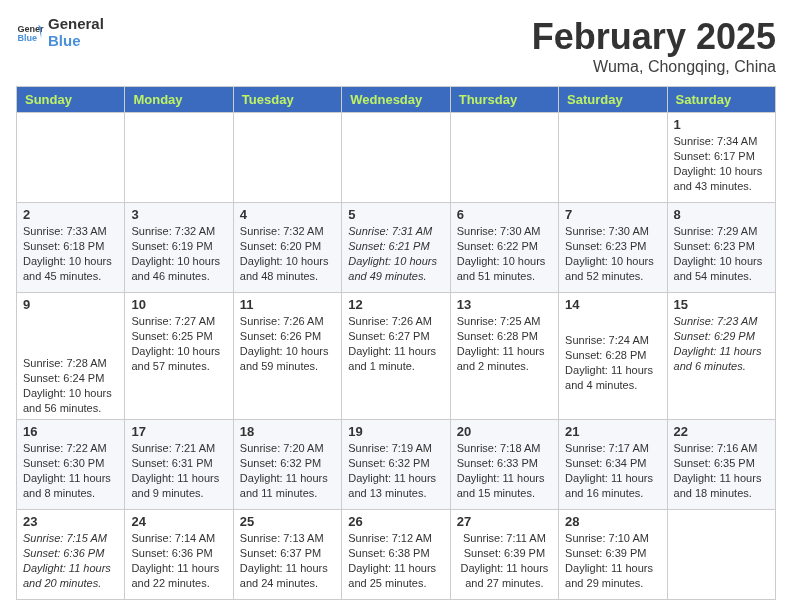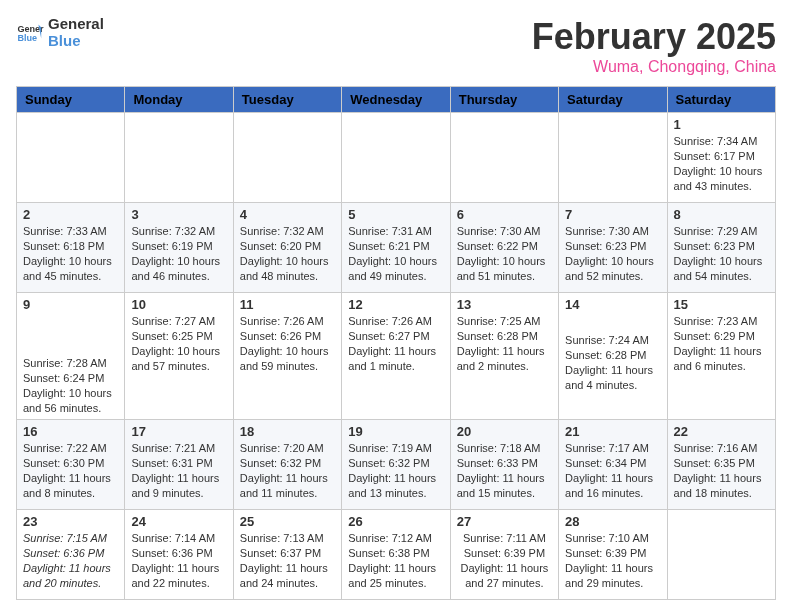--- a/index.html
+++ b/index.html
@@ -28,29 +28,29 @@
     .title-block {
       text-align: right;
     }
     .month-title {
       font-size: 36px;
       font-weight: bold;
       color: #333;
     }
     .location-title {
       font-size: 16px;
-      color: #ec4899;
+      color: #404040;
     }
     .calendar {
       width: 100%;
       border-collapse: collapse;
     }
     .calendar th {
       background-color: #3a6bbf;
-      color: #000000;
+      color: #bef264;
       font-size: 13px;
       padding: 5px 8px;
       text-align: left;
       border: 1px solid #ccc;
     }
     .calendar td {
       border: 1px solid #ccc;
       vertical-align: top;
       padding: 4px 6px;
       font-size: 11px;
@@ -146,21 +146,21 @@
 Daylight: 10 hours and 46 minutes.</div>
         </td>
         <td>
           <span class="day-num">4</span>
           <div class="day-info" style="white-space: pre-line;">Sunrise: 7:32 AM
 Sunset: 6:20 PM
 Daylight: 10 hours and 48 minutes.</div>
         </td>
         <td>
           <span class="day-num">5</span>
-          <div class="day-info" style="white-space: pre-line;">Sunrise: 7:31 AM
+          <div class="day-info" style="white-space: pre-line; font-style: italic;">Sunrise: 7:31 AM
 Sunset: 6:21 PM
 Daylight: 10 hours and 49 minutes.</div>
         </td>
         <td>
           <span class="day-num">6</span>
           <div class="day-info" style="white-space: pre-line;">Sunrise: 7:30 AM
 Sunset: 6:22 PM
 Daylight: 10 hours and 51 minutes.</div>
         </td>
         <td>
@@ -208,21 +208,21 @@
 Daylight: 11 hours and 2 minutes.</div>
         </td>
         <td>
           <span class="day-num">14</span>
           <div class="day-info" style="white-space: pre-line; margin-top: 21px;">Sunrise: 7:24 AM
 Sunset: 6:28 PM
 Daylight: 11 hours and 4 minutes.</div>
         </td>
         <td>
           <span class="day-num">15</span>
-          <div class="day-info" style="white-space: pre-line;">Sunrise: 7:23 AM
+          <div class="day-info" style="white-space: pre-line; font-style: italic;">Sunrise: 7:23 AM
 Sunset: 6:29 PM
 Daylight: 11 hours and 6 minutes.</div>
         </td>
       </tr>
       <tr>
         <td>
           <span class="day-num">16</span>
           <div class="day-info" style="white-space: pre-line;">Sunrise: 7:22 AM
 Sunset: 6:30 PM
 Daylight: 11 hours and 8 minutes.</div>

